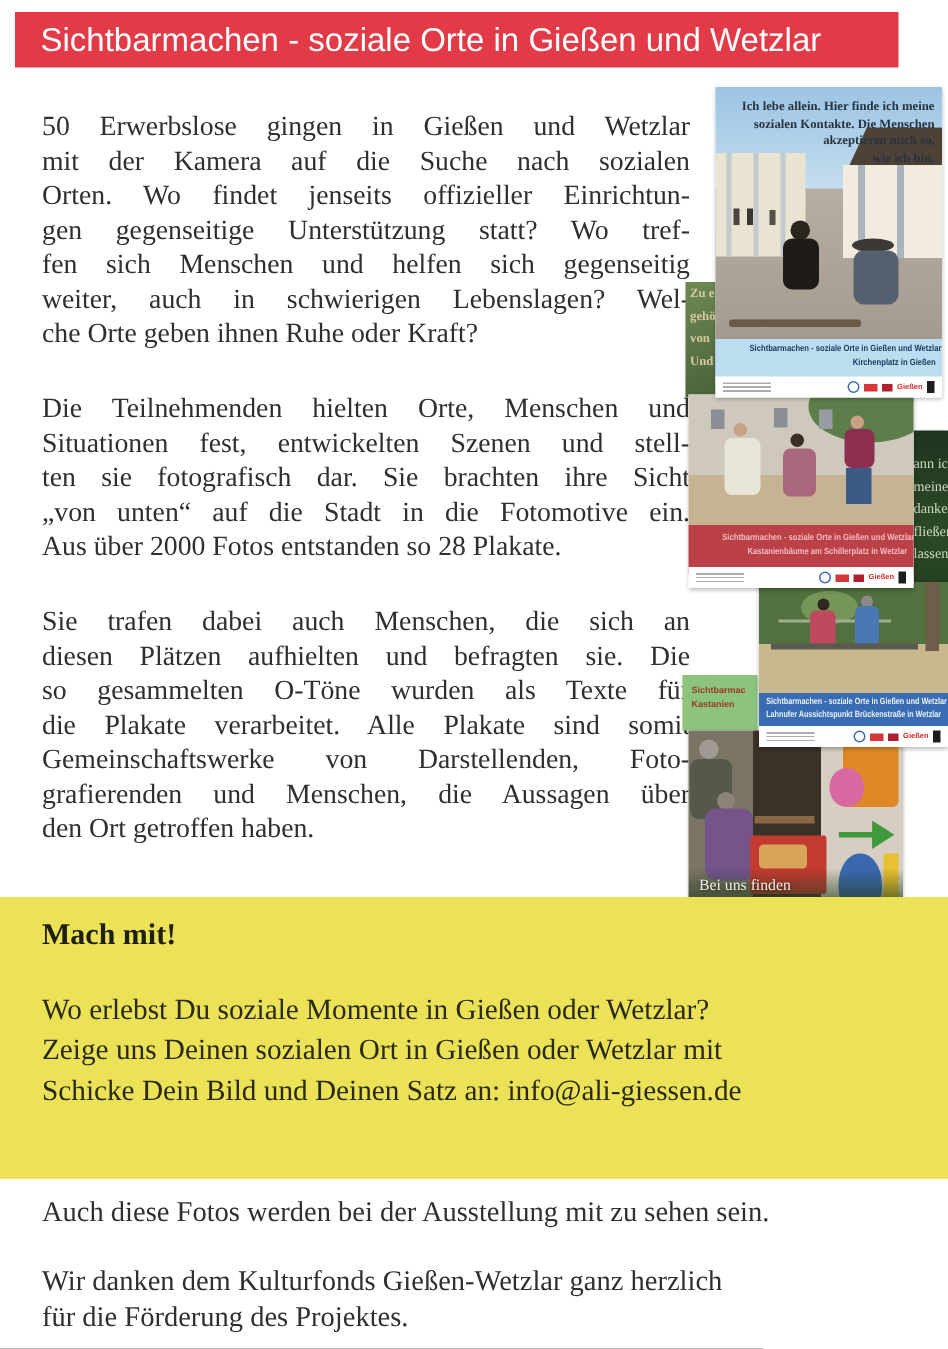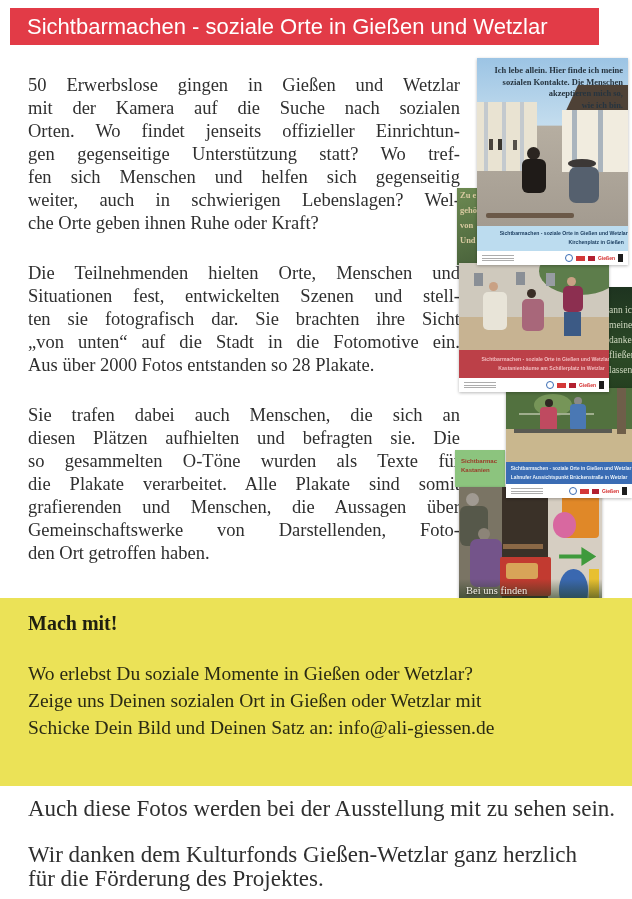--- a/index.html
+++ b/index.html
@@ -19,21 +19,21 @@
   
   .bodycol{position:absolute;left:28px;top:74px;width:432px;font-size:18.5px;line-height:23px;}
   .bodycol .para{margin:0 0 27px 0;}
   .tline{white-space:nowrap;}
   .j{white-space:normal;text-align:justify;text-align-last:justify;}
   
   .cta{position:absolute;left:0;top:598px;width:632px;height:188px;background:var(--yellow);}
   .cta .title{position:absolute;left:28px;top:14px;font-size:20px;font-weight:700;color:#1f1f10;text-align:right;}
   .cta .lines{position:absolute;left:28px;top:62px;width:560px;font-size:19.5px;line-height:27px;color:#2a2a14;}
   
-  .closing{position:absolute;left:28px;top:797px;width:580px;font-size:23px;line-height:24px;}
+  .closing{position:absolute;left:28px;top:797px;width:580px;font-size:19px;line-height:24px;}
   .closing .gap{height:22px;}
   
   .poster{position:absolute;box-shadow:0 1px 3px rgba(0,0,0,.28);background:#fff;}
   .pphoto{position:absolute;left:0;top:0;right:0;overflow:hidden;}
   .pcap{position:absolute;left:0;right:0;overflow:hidden;}
   .pcap .cl{font-family:"Liberation Sans",sans-serif;font-weight:700;font-size:6px;line-height:9px;white-space:nowrap;}
   .cap-right .cl{text-align:right;padding-right:5px;transform:scaleX(.85);transform-origin:100% 50%;}
   .cap-left .cl{text-align:left;padding-left:6px;transform:scaleX(.8);transform-origin:0 50%;}
   .pfooter{position:absolute;left:0;right:0;bottom:0;height:14px;background:#fff;display:flex;align-items:center;gap:3px;padding:0 5px;box-sizing:border-box;}
   .credit{width:32px;height:7px;margin-right:auto;background:repeating-linear-gradient(#adadad 0 1px, transparent 1px 2.6px);}
@@ -143,22 +143,22 @@
         <div class="tline j">Situationen fest, entwickelten Szenen und stell-</div>
         <div class="tline j">ten sie fotografisch dar. Sie brachten ihre Sicht</div>
         <div class="tline j">„von unten“ auf die Stadt in die Fotomotive ein.</div>
         <div class="tline">Aus über 2000 Fotos entstanden so 28 Plakate.</div>
       </div>
     <div class="para">
         <div class="tline j">Sie trafen dabei auch Menschen, die sich an</div>
         <div class="tline j">diesen Plätzen aufhielten und befragten sie. Die</div>
         <div class="tline j">so gesammelten O-Töne wurden als Texte für</div>
         <div class="tline j">die Plakate verarbeitet. Alle Plakate sind somit</div>
+        <div class="tline j">Gemeinschaftswerke von Darstellenden, Foto-</div>
         <div class="tline j">grafierenden und Menschen, die Aussagen über</div>
-        <div class="tline j">Gemeinschaftswerke von Darstellenden, Foto-</div>
         <div class="tline">den Ort getroffen haben.</div>
       </div>
   </div>
 
   <div class="poster partialL">
     <div>
         <div class="tline">Zu e</div>
         <div class="tline">gehö</div>
         <div class="tline">von</div>
         <div class="tline">Und</div>

